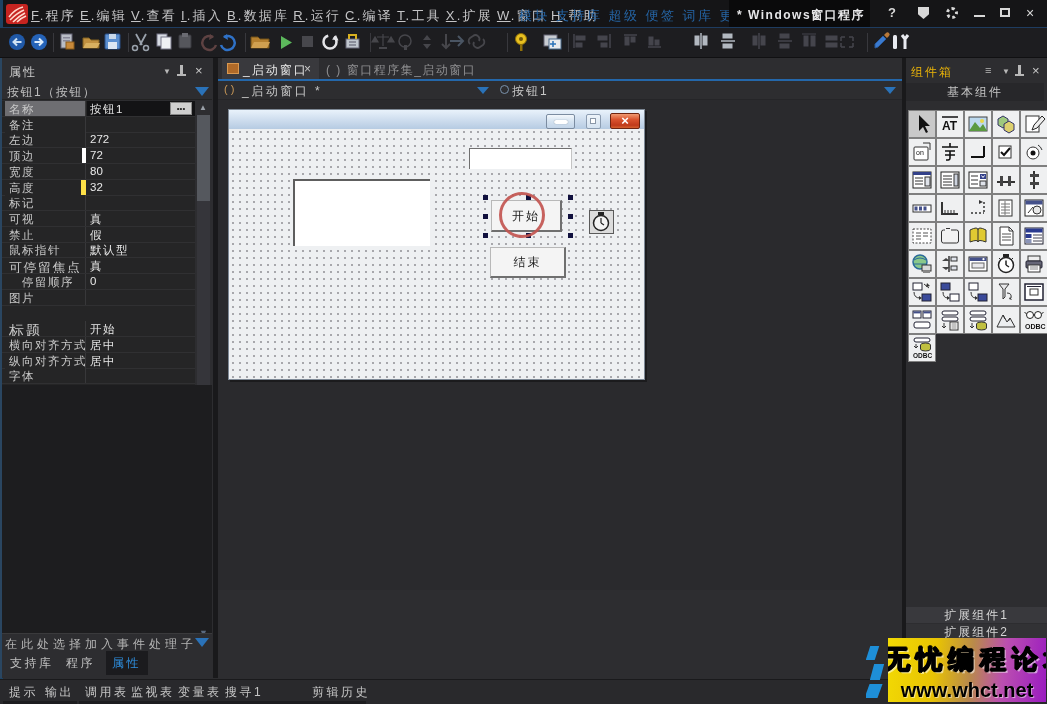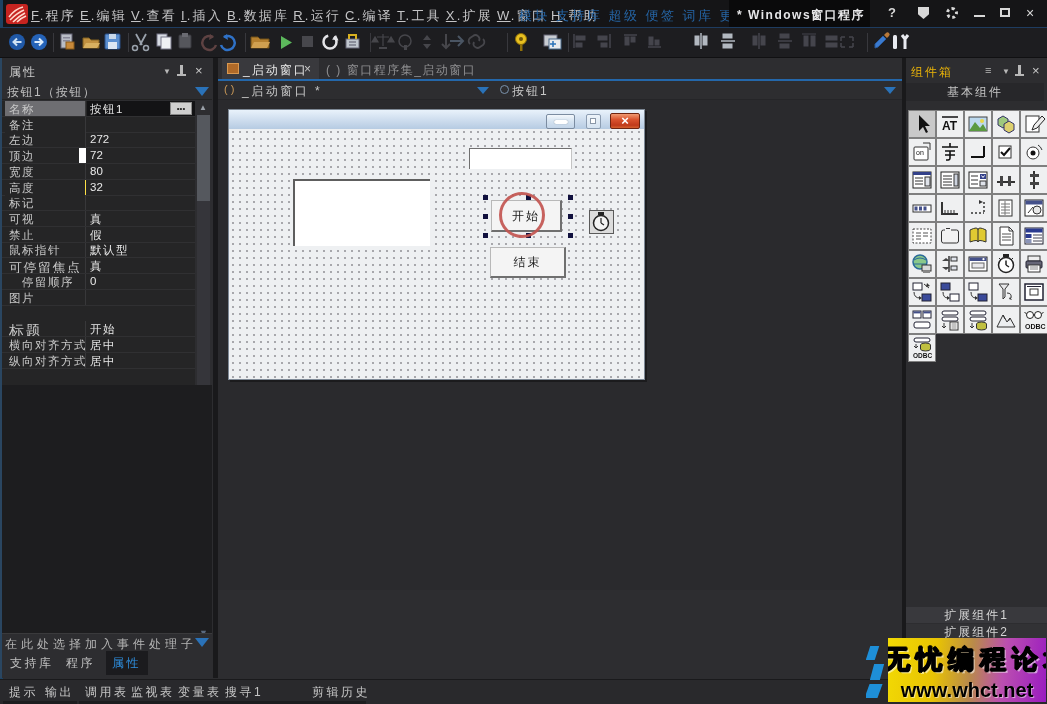--- a/index.html
+++ b/index.html
@@ -170,33 +170,33 @@
           </div>
           <div class="abs" style="left:88px;top:1px;color:#e8e8e8;font-size:11.5px;letter-spacing:1.5px;white-space:nowrap"></div>
         </div>
         <div class="abs" style="left:0;top:31px;width:193px;height:16px;border-bottom:1px solid #303032">
           <div class="abs" style="left:3px;top:0;width:81px;height:15px;background:#252526;border-right:1px solid #38383a;overflow:hidden">
             <span style="position:absolute;left:4px;top:1px;color:#c8c8c8;font-size:11.5px;letter-spacing:1.5px;white-space:nowrap">左边</span>
           </div>
           <div class="abs" style="left:88px;top:1px;color:#e8e8e8;font-size:11.5px;letter-spacing:0;white-space:nowrap">272</div>
         </div>
         <div class="abs" style="left:0;top:47px;width:193px;height:16px;border-bottom:1px solid #303032">
-          <div class="abs" style="left:3px;top:0;width:81px;height:15px;background:#252526;border-right:7px solid #ffffff;overflow:hidden">
+          <div class="abs" style="left:3px;top:0;width:81px;height:15px;background:#252526;border-right:4px solid #ffffff;overflow:hidden">
             <span style="position:absolute;left:4px;top:1px;color:#c8c8c8;font-size:11.5px;letter-spacing:1.5px;white-space:nowrap">顶边</span>
           </div>
           <div class="abs" style="left:88px;top:1px;color:#e8e8e8;font-size:11.5px;letter-spacing:0;white-space:nowrap">72</div>
         </div>
         <div class="abs" style="left:0;top:63px;width:193px;height:16px;border-bottom:1px solid #303032">
           <div class="abs" style="left:3px;top:0;width:81px;height:15px;background:#252526;border-right:1px solid #38383a;overflow:hidden">
             <span style="position:absolute;left:4px;top:1px;color:#c8c8c8;font-size:11.5px;letter-spacing:1.5px;white-space:nowrap">宽度</span>
           </div>
           <div class="abs" style="left:88px;top:1px;color:#e8e8e8;font-size:11.5px;letter-spacing:0;white-space:nowrap">80</div>
         </div>
         <div class="abs" style="left:0;top:79px;width:193px;height:16px;border-bottom:1px solid #303032">
-          <div class="abs" style="left:3px;top:0;width:81px;height:15px;background:#252526;border-right:1px solid #fde047;overflow:hidden">
+          <div class="abs" style="left:3px;top:0;width:81px;height:15px;background:#252526;border-right:5px solid #fde047;overflow:hidden">
             <span style="position:absolute;left:4px;top:1px;color:#c8c8c8;font-size:11.5px;letter-spacing:1.5px;white-space:nowrap">高度</span>
           </div>
           <div class="abs" style="left:88px;top:1px;color:#e8e8e8;font-size:11.5px;letter-spacing:0;white-space:nowrap">32</div>
         </div>
         <div class="abs" style="left:0;top:94px;width:193px;height:16px;border-bottom:1px solid #303032">
           <div class="abs" style="left:3px;top:0;width:81px;height:15px;background:#252526;border-right:1px solid #38383a;overflow:hidden">
             <span style="position:absolute;left:4px;top:1px;color:#c8c8c8;font-size:11.5px;letter-spacing:1.5px;white-space:nowrap">标记</span>
           </div>
           <div class="abs" style="left:88px;top:1px;color:#e8e8e8;font-size:11.5px;letter-spacing:1.5px;white-space:nowrap"></div>
         </div>
@@ -246,20 +246,26 @@
           <div class="abs" style="left:3px;top:0;width:81px;height:15px;background:#252526;border-right:1px solid #38383a;overflow:hidden">
             <span style="position:absolute;left:4px;top:1px;color:#c8c8c8;font-size:11.5px;letter-spacing:1.5px;white-space:nowrap">横向对齐方式</span>
           </div>
           <div class="abs" style="left:88px;top:1px;color:#e8e8e8;font-size:11.5px;letter-spacing:1.5px;white-space:nowrap">居中</div>
         </div>
         <div class="abs" style="left:0;top:252px;width:193px;height:16px;border-bottom:1px solid #303032">
           <div class="abs" style="left:3px;top:0;width:81px;height:15px;background:#252526;border-right:1px solid #38383a;overflow:hidden">
             <span style="position:absolute;left:4px;top:1px;color:#c8c8c8;font-size:11.5px;letter-spacing:1.5px;white-space:nowrap">纵向对齐方式</span>
           </div>
           <div class="abs" style="left:88px;top:1px;color:#e8e8e8;font-size:11.5px;letter-spacing:1.5px;white-space:nowrap">居中</div>
+        </div>
+        <div class="abs" style="left:0;top:267px;width:193px;height:16px;border-bottom:1px solid #303032">
+          <div class="abs" style="left:3px;top:0;width:81px;height:15px;background:#252526;border-right:1px solid #38383a;overflow:hidden">
+            <span style="position:absolute;left:4px;top:1px;color:#c8c8c8;font-size:11.5px;letter-spacing:1.5px;white-space:nowrap">字体</span>
+          </div>
+          <div class="abs" style="left:88px;top:1px;color:#e8e8e8;font-size:11.5px;letter-spacing:1.5px;white-space:nowrap"></div>
         </div>
       </div>
   <div class="abs" style="left:193px;top:43px;width:17px;height:284px;background:#2d2d30">
     <div class="abs" style="left:4px;top:2px;color:#9aa0a8;font-size:8px">▲</div>
     <div class="abs" style="left:2px;top:14px;width:13px;height:86px;background:#55585e"></div>
     <div class="abs" style="left:2px;top:100px;width:13px;height:184px;background:#35353a"></div>
   </div>
   <div class="abs" style="left:0;top:327px;width:210px;height:248px;background:#1d1d1f"></div>
   <div class="abs" style="left:197px;top:570px;color:#5a6a80;font-size:9px">▼</div>
   <div class="abs" style="left:0;top:575px;width:210px;height:17px;background:#2d2d30;border-top:1px solid #3a3a3c">

